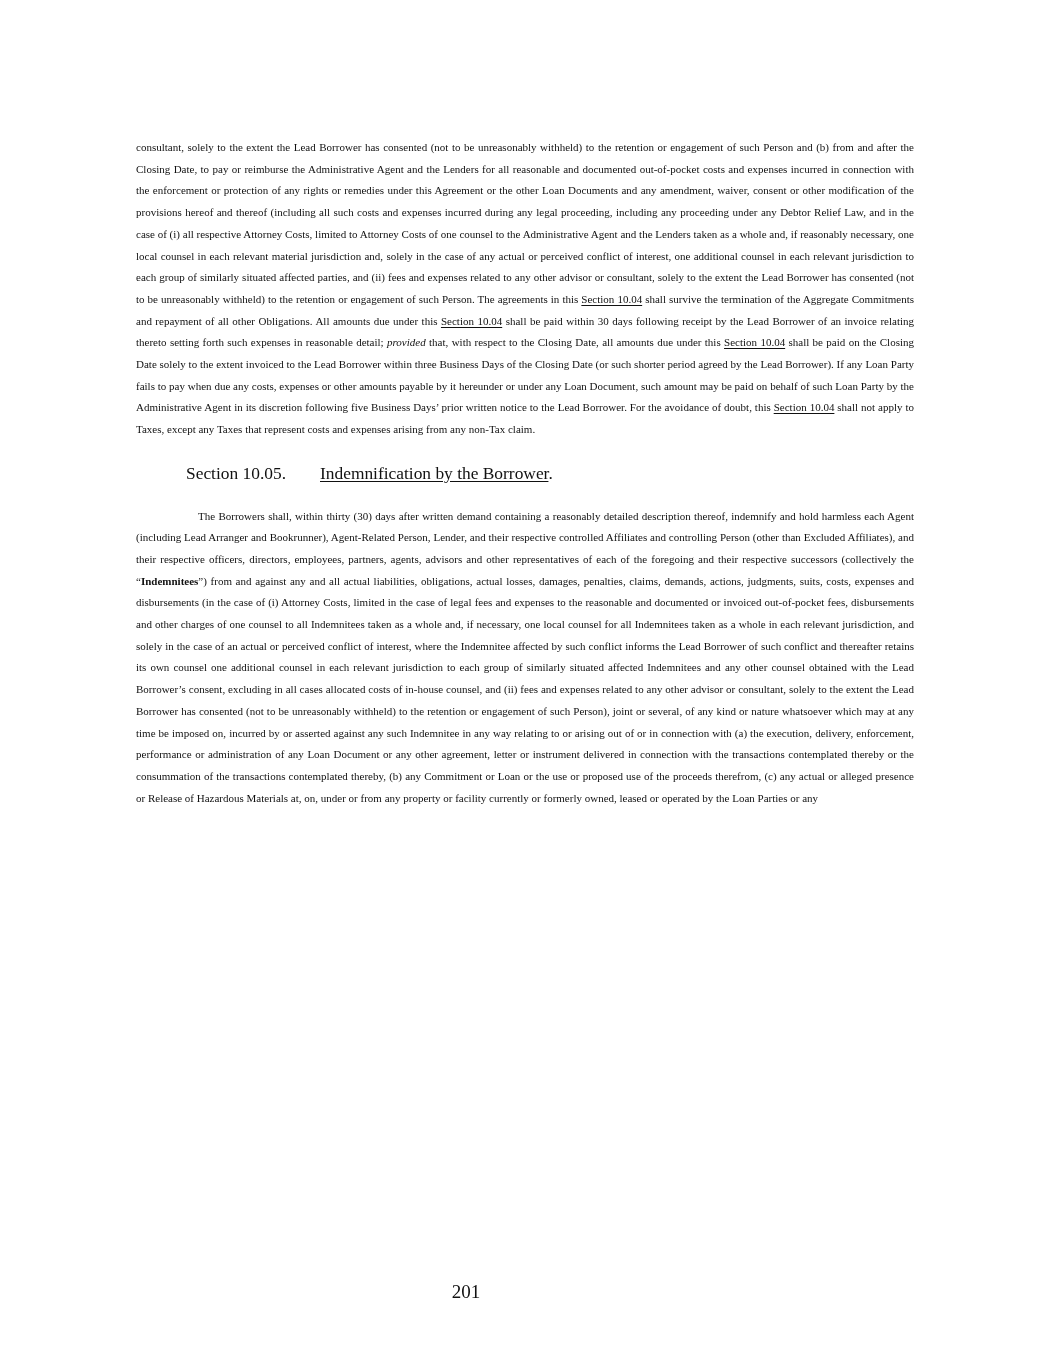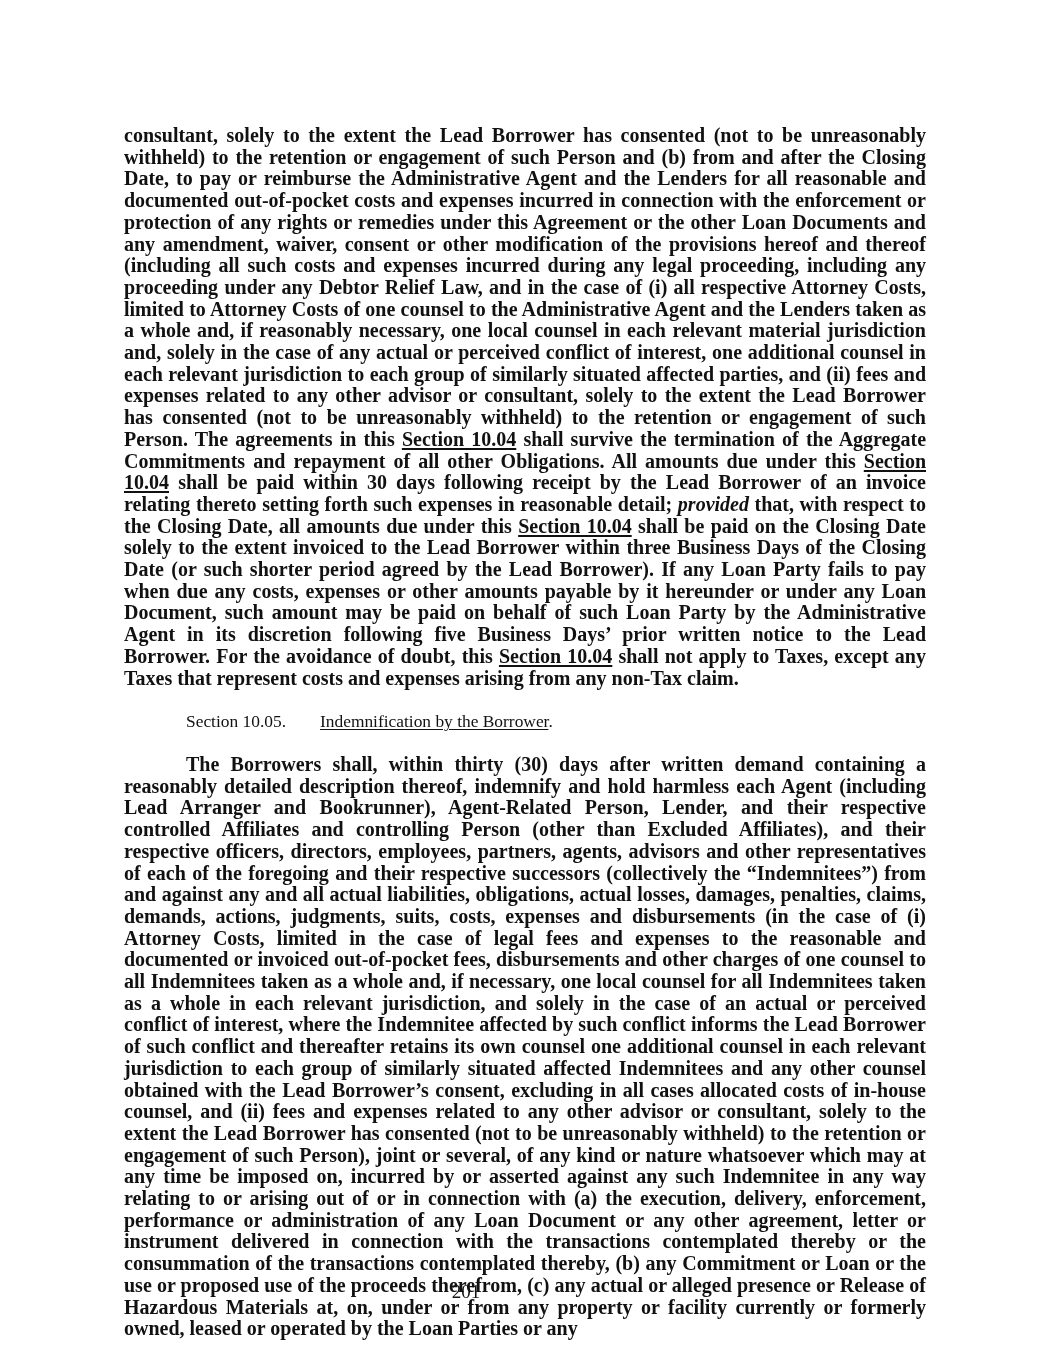--- a/index.html
+++ b/index.html
@@ -15,25 +15,24 @@
       font-family: "Liberation Serif", "DejaVu Serif", serif;
       color: #111111;
     }
     .page {
       position: absolute;
       left: 124px;
       top: 125px;
       width: 802px;
     }
     .para {
-      font-size: 20px;
+      font-size: 11px;
       line-height: 21.7px;
       text-align: justify;
-      margin: 0;
-      font-weight: bold;
+      margin: 12px;
     }
     .para-1 {
       margin-bottom: 22px;
     }
     .heading {
       font-size: 17.4px;
       line-height: 21.7px;
       margin: 10px 0 21px 0;
       padding-left: 62px;
     }

